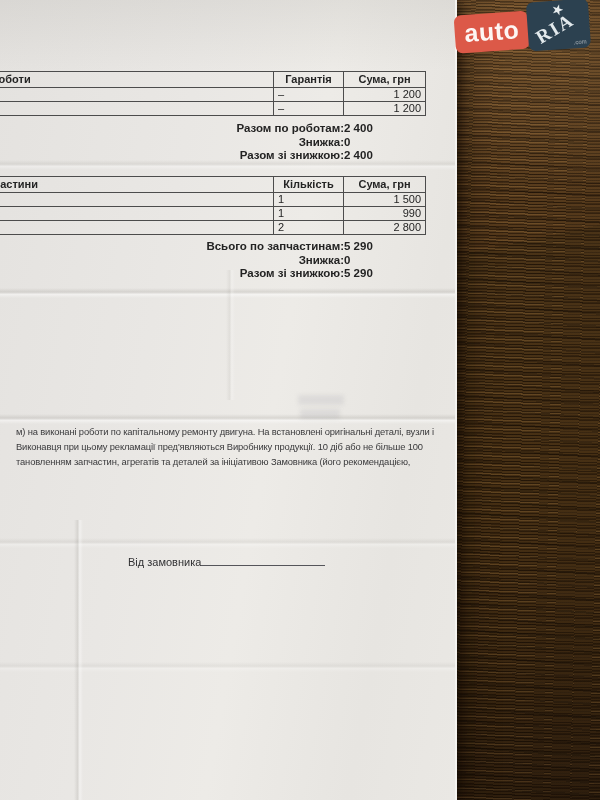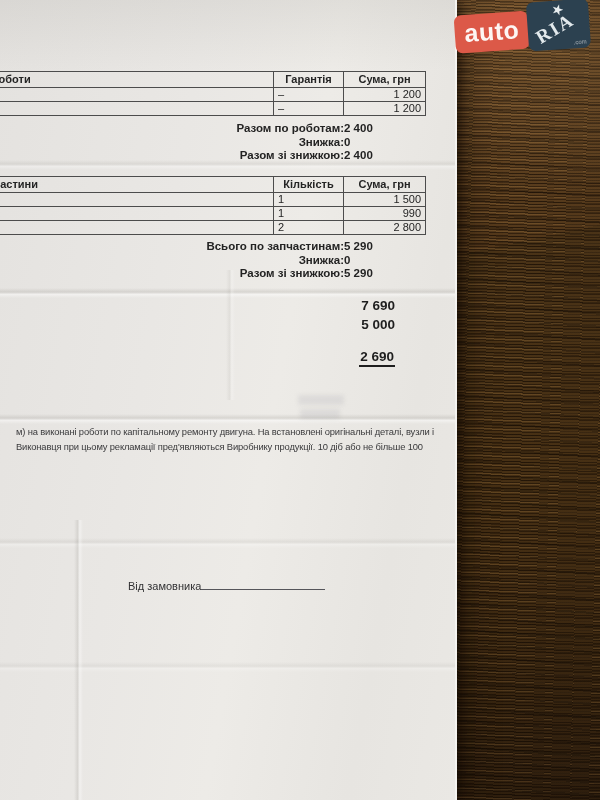--- a/index.html
+++ b/index.html
@@ -54,21 +54,21 @@
     font-size:13.5px; font-weight:bold; color:#1e1e1e; }
   .totals .tline { line-height:19px; }
   .final-amount { display:inline-block; margin-top:15px; border-bottom:2px solid #1e1e1e; padding:0 1px 1px 1px; }
 
   
   .legal { position:absolute; left:16px; top:424px; width:457px; font-size:9.4px; line-height:15px;
     color:#3a3a3c; letter-spacing:-0.15px; }
   .legal div { white-space:nowrap; }
 
   
-  .signature { position:absolute; left:128px; top:555px; font-size:11px; color:#323234;margin-top:24px; }
+  .signature { position:absolute; left:128px; top:555px; font-size:11px; color:#323234; }
   .sig-line { display:inline-block; width:124px; height:11px; border-bottom:1.3px solid #55555a; }
 
   
   .smudge { position:absolute; background:rgba(125,125,140,0.13); filter:blur(2px); border-radius:2px; }
 
   
   .logo { position:absolute; left:455px; top:6px; width:140px; height:54px;
     transform:rotate(-4deg); transform-origin:10px 30px; }
   .badge-auto { position:absolute; left:0; top:9px; width:74px; height:38px; background:#dc5948;
     border-radius:7px; color:#fdf6f4; font-weight:bold; font-size:25px; text-align:center;
@@ -178,32 +178,28 @@
       <div class="sline">
         <span>Знижка:</span>
         <span class="svalue">0</span>
       </div>
       <div class="sline">
         <span>Разом зі знижкою:</span>
         <span class="svalue">5 290</span>
       </div>
     </div>
 
-    <div class="totals">
-      <div class="tline">7 690</div>
-      <div class="tline">5 000</div>
-      <div><span class="final-amount">2 690</span></div>
-    </div>
 
     <div class="smudge" style="left:298px; top:395px; width:46px; height:10px"></div>
     <div class="smudge" style="left:300px; top:409px; width:40px; height:10px"></div>
 
     <div class="legal">
       <div>м) на виконані роботи по капітальному ремонту двигуна. На встановлені оригінальні деталі, вузли і</div>
       <div>Виконавця при цьому рекламації пред'являються Виробнику продукції. 10 діб або не більше 100</div>
+      <div>тановленням запчастин, агрегатів та деталей за ініціативою Замовника (його рекомендацією,</div>
     </div>
 
     <div class="signature">
       <span>Від замовника</span><span class="sig-line"></span>
     </div>
 
   </div>
 
   <div class="logo">
     <div class="badge-auto">

